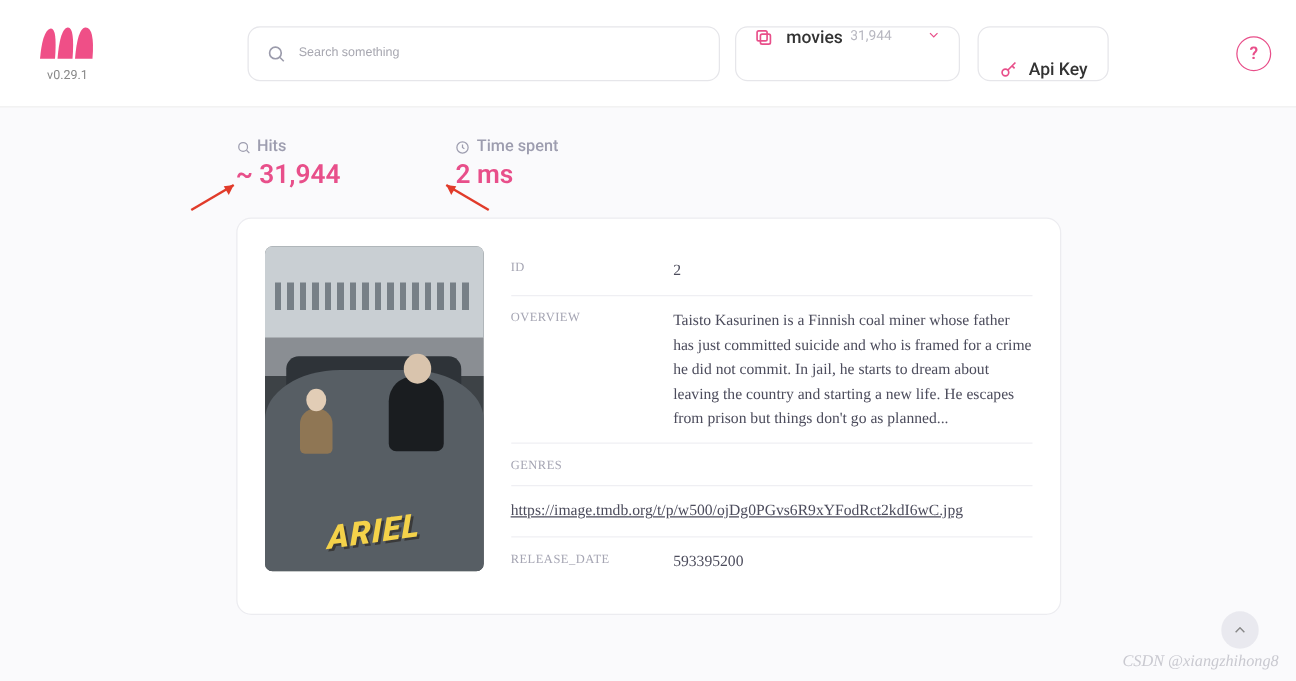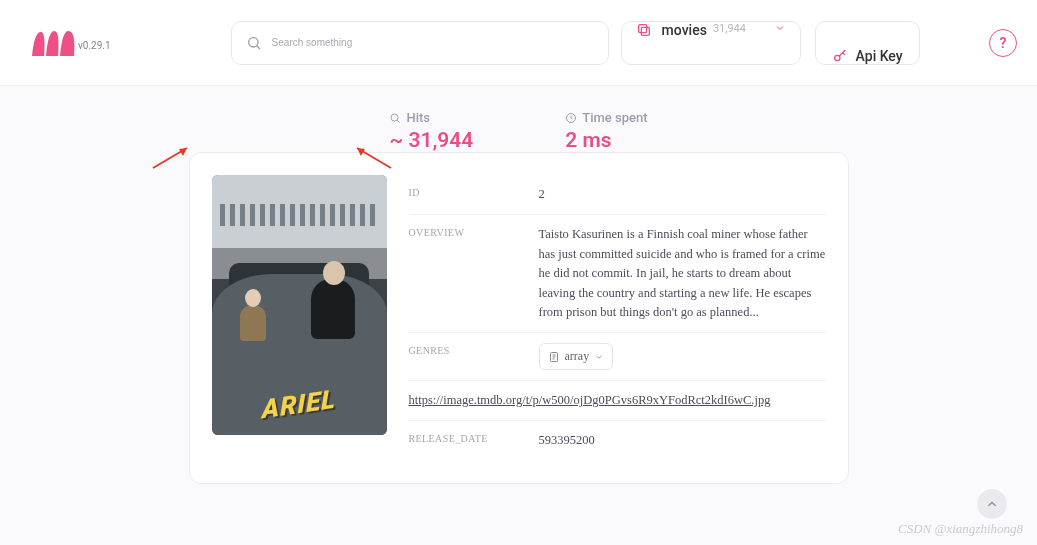--- a/index.html
+++ b/index.html
@@ -15,21 +15,21 @@
   .topbar {
     height: 86px;
     background: #fff;
     border-bottom: 1px solid #eee;
     display: flex;
     align-items: center;
     padding: 0 20px;
   }
   .logo-block {
     display: flex;
-    flex-direction: row;
+    flex-direction: column;
     align-items: center;
     margin-right: 120px;
     margin-left: 10px;
   }
   .logo-svg { width: 48px; height: 30px; }
   .version {
     font-size: 10px;
     color: #888;
     margin-top: 6px;
   }
@@ -114,22 +114,22 @@
   .content {
     padding: 24px 0 0 0;
     display: flex;
     flex-direction: column;
     align-items: center;
   }
   .stats-row {
     width: 660px;
     display: flex;
     gap: 92px;
+    margin-bottom: 22px;
     position: relative;
-    justify-content: center;
   }
   .stat {
     display: flex;
     flex-direction: column;
   }
   .stat-label {
     display: flex;
     align-items: center;
     gap: 5px;
     color: #9d9daf;
@@ -390,34 +390,20 @@
       <div class="field-row">
         <div class="field-key">ID</div>
         <div class="field-val">2</div>
       </div>
       <div class="field-row">
         <div class="field-key">OVERVIEW</div>
         <div class="field-val">Taisto Kasurinen is a Finnish coal miner whose father has just committed suicide and who is framed for a crime he did not commit. In jail, he starts to dream about leaving the country and starting a new life. He escapes from prison but things don't go as planned...</div>
       </div>
       <div class="field-row">
         <div class="field-key">GENRES</div>
-        <div class="field-val">
-          <div class="array-pill">
-            <svg width="12" height="12" viewBox="0 0 24 24" fill="none" stroke="#888" stroke-width="2">
-              <rect x="5" y="3" width="14" height="18" rx="2"></rect>
-                <line x1="9" y1="8" x2="15" y2="8"></line>
-                <line x1="9" y1="12" x2="15" y2="12"></line>
-                <line x1="9" y1="16" x2="13" y2="16"></line>
-            </svg>
-            <span>array</span>
-            <svg width="10" height="10" viewBox="0 0 24 24" fill="none" stroke="#888" stroke-width="2">
-              <polyline points="6 9 12 15 18 9"></polyline>
-            </svg>
-          </div>
-        </div>
       </div>
       <div class="field-row">
         <div class="field-val"><a href="#">https://image.tmdb.org/t/p/w500/ojDg0PGvs6R9xYFodRct2kdI6wC.jpg</a></div>
       </div>
       <div class="field-row">
         <div class="field-key">RELEASE_DATE</div>
         <div class="field-val">593395200</div>
       </div>
     </div>
   </div>

